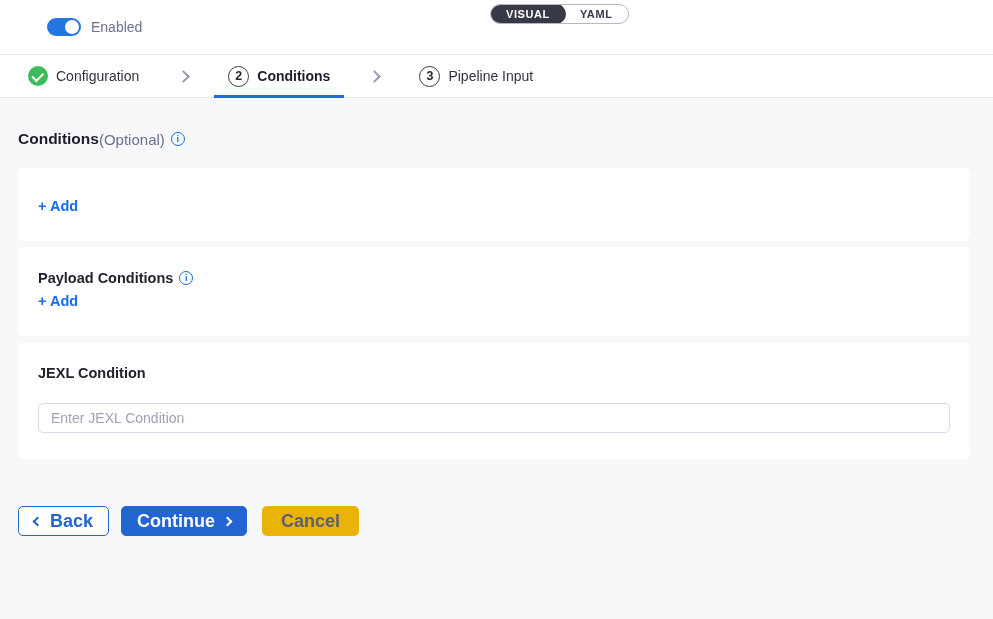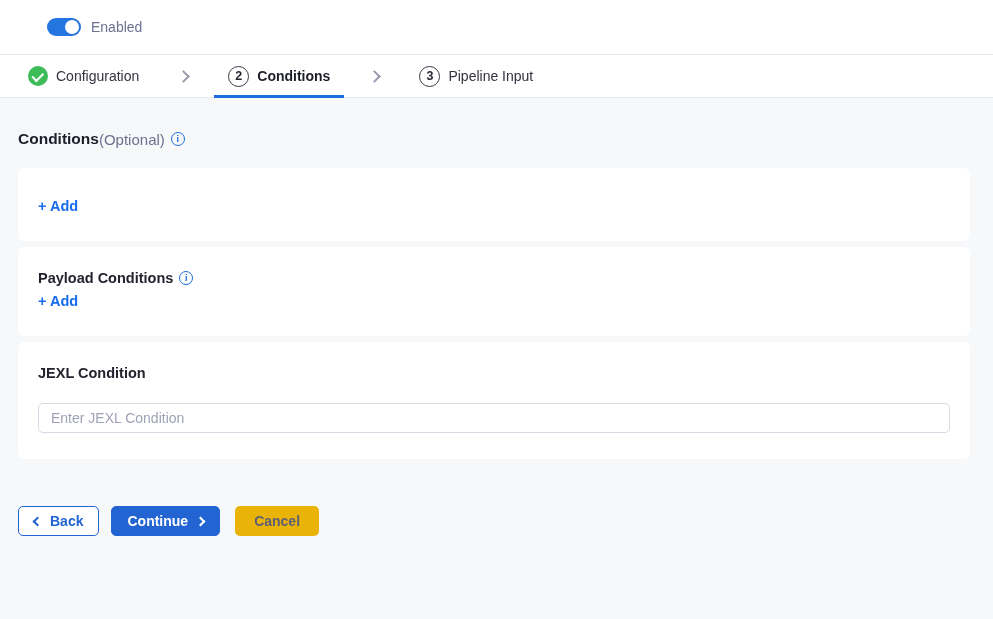--- a/index.html
+++ b/index.html
@@ -175,21 +175,21 @@
     background: #ffffff;
     outline: none;
   }
   .jexl-input::placeholder { color: #a0a2b8; }
 
   
   .footer { margin-top: 47px; display: flex; align-items: center; }
   .btn {
     height: 30px;
     border-radius: 5px;
-    font-size: 14px;
+    font-size: 18px;
     font-weight: 700;
     display: inline-flex;
     align-items: center;
     justify-content: center;
     cursor: pointer;
     font-family: "Liberation Sans", sans-serif;
   }
   .btn-back {
     background: #ffffff;
     border: 1.5px solid #2264d1;
@@ -226,20 +226,24 @@
 
 <div class="header">
 
   <div class="toggle-wrap">
     <div class="toggle">
       <div class="toggle-knob"></div>
     </div>
     <span class="toggle-label">Enabled</span>
   </div>
 
+  <div class="view-switch">
+    <div class="view-seg selected">VISUAL</div>
+    <div class="view-seg">YAML</div>
+  </div>
 </div>
 
 <div class="tabbar">
   <div class="step first">
     <span class="check-circle"></span>
     <span class="step-label">Configuration</span>
   </div>
   <span class="sep"></span>
   <div class="step active">
     <span class="num-circle">2</span>

